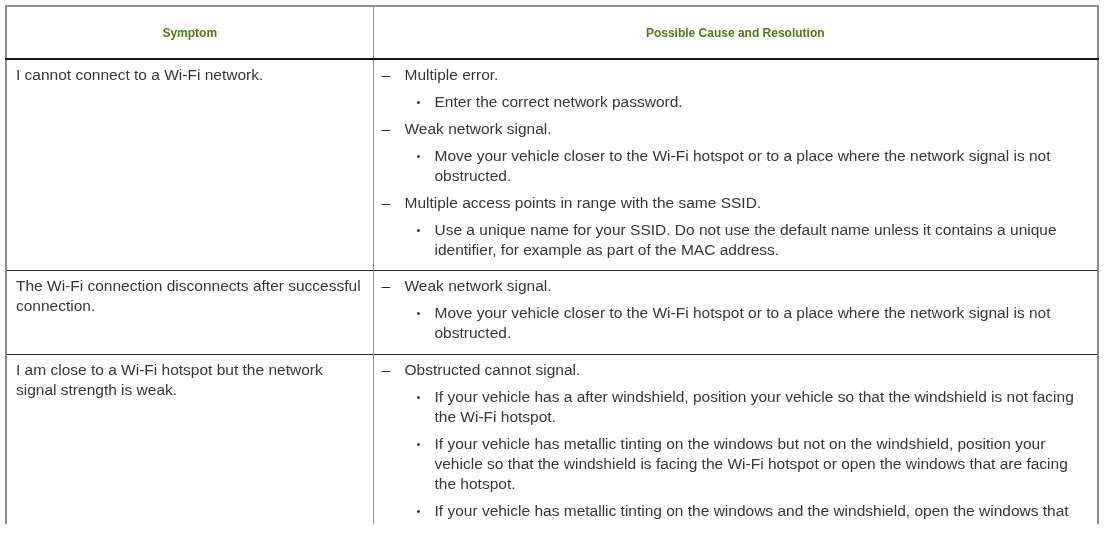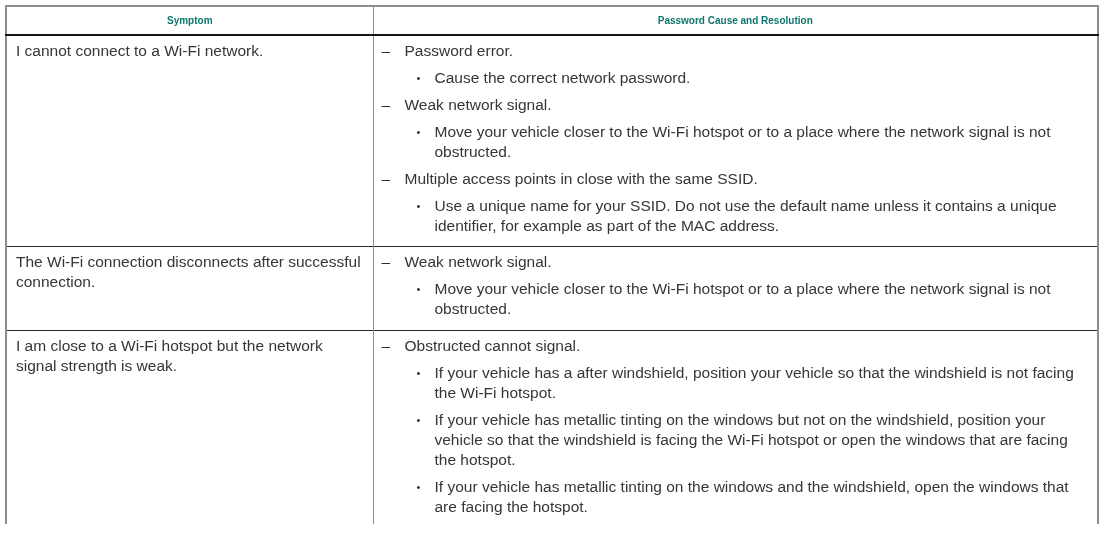--- a/index.html
+++ b/index.html
@@ -26,27 +26,27 @@
   table.troubleshooting {
     width: 1094px;
     border-collapse: collapse;
     table-layout: fixed;
     border: 2px solid #8d8d8d;
     color: #363636;
   }
   col.symptom-col { width: 367px; }
   th {
     height: 27px;
-    font-size: 10px;
+    font-size: 12px;
     font-weight: bold;
     text-align: center;
     vertical-align: middle;
-    color: #0f766e;
+    color: #4d7c0f;
     border-bottom: 2.5px solid #141414;
-    padding: 0;
+    padding: 12px;
   }
   th + th, td + td { border-left: 1.5px solid #8d8d8d; }
   tbody tr + tr td { border-top: 1.5px solid #2a2a2a; }
   td {
     vertical-align: top;
     font-size: 15.5px;
     line-height: 20px;
     padding: 5px 8px 6px 8px;
   }
   tbody tr:nth-child(1) td { height: 199px; }
@@ -75,48 +75,48 @@
 <div class="page">
   <div class="table-clip">
     <table class="troubleshooting">
       <colgroup>
         <col class="symptom-col">
         <col class="cause-col">
       </colgroup>
       <thead>
         <tr>
           <th>Symptom</th>
-          <th>Password Cause and Resolution</th>
+          <th>Possible Cause and Resolution</th>
         </tr>
       </thead>
       <tbody id="table-body">
   <tr>
     <td class="symptom-cell">
       <span class="txt">I cannot connect to a Wi-Fi network.</span>
     </td>
     <td class="cause-cell">
               <div class="cause-item">
                 <span class="marker">–</span>
-                <span class="txt">Password error.</span>
+                <span class="txt">Multiple error.</span>
               </div>
               <div class="resolution-item">
                 <span class="marker">•</span>
-                <span class="txt">Cause the correct network password.</span>
+                <span class="txt">Enter the correct network password.</span>
               </div>
               <div class="cause-item">
                 <span class="marker">–</span>
                 <span class="txt">Weak network signal.</span>
               </div>
               <div class="resolution-item">
                 <span class="marker">•</span>
                 <span class="txt">Move your vehicle closer to the Wi-Fi hotspot or to a place where the network signal is not obstructed.</span>
               </div>
               <div class="cause-item">
                 <span class="marker">–</span>
-                <span class="txt">Multiple access points in close with the same SSID.</span>
+                <span class="txt">Multiple access points in range with the same SSID.</span>
               </div>
               <div class="resolution-item">
                 <span class="marker">•</span>
                 <span class="txt">Use a unique name for your SSID. Do not use the default name unless it contains a unique identifier, for example as part of the MAC address.</span>
               </div>
             </td>
   </tr>
 
   <tr>
     <td class="symptom-cell">

